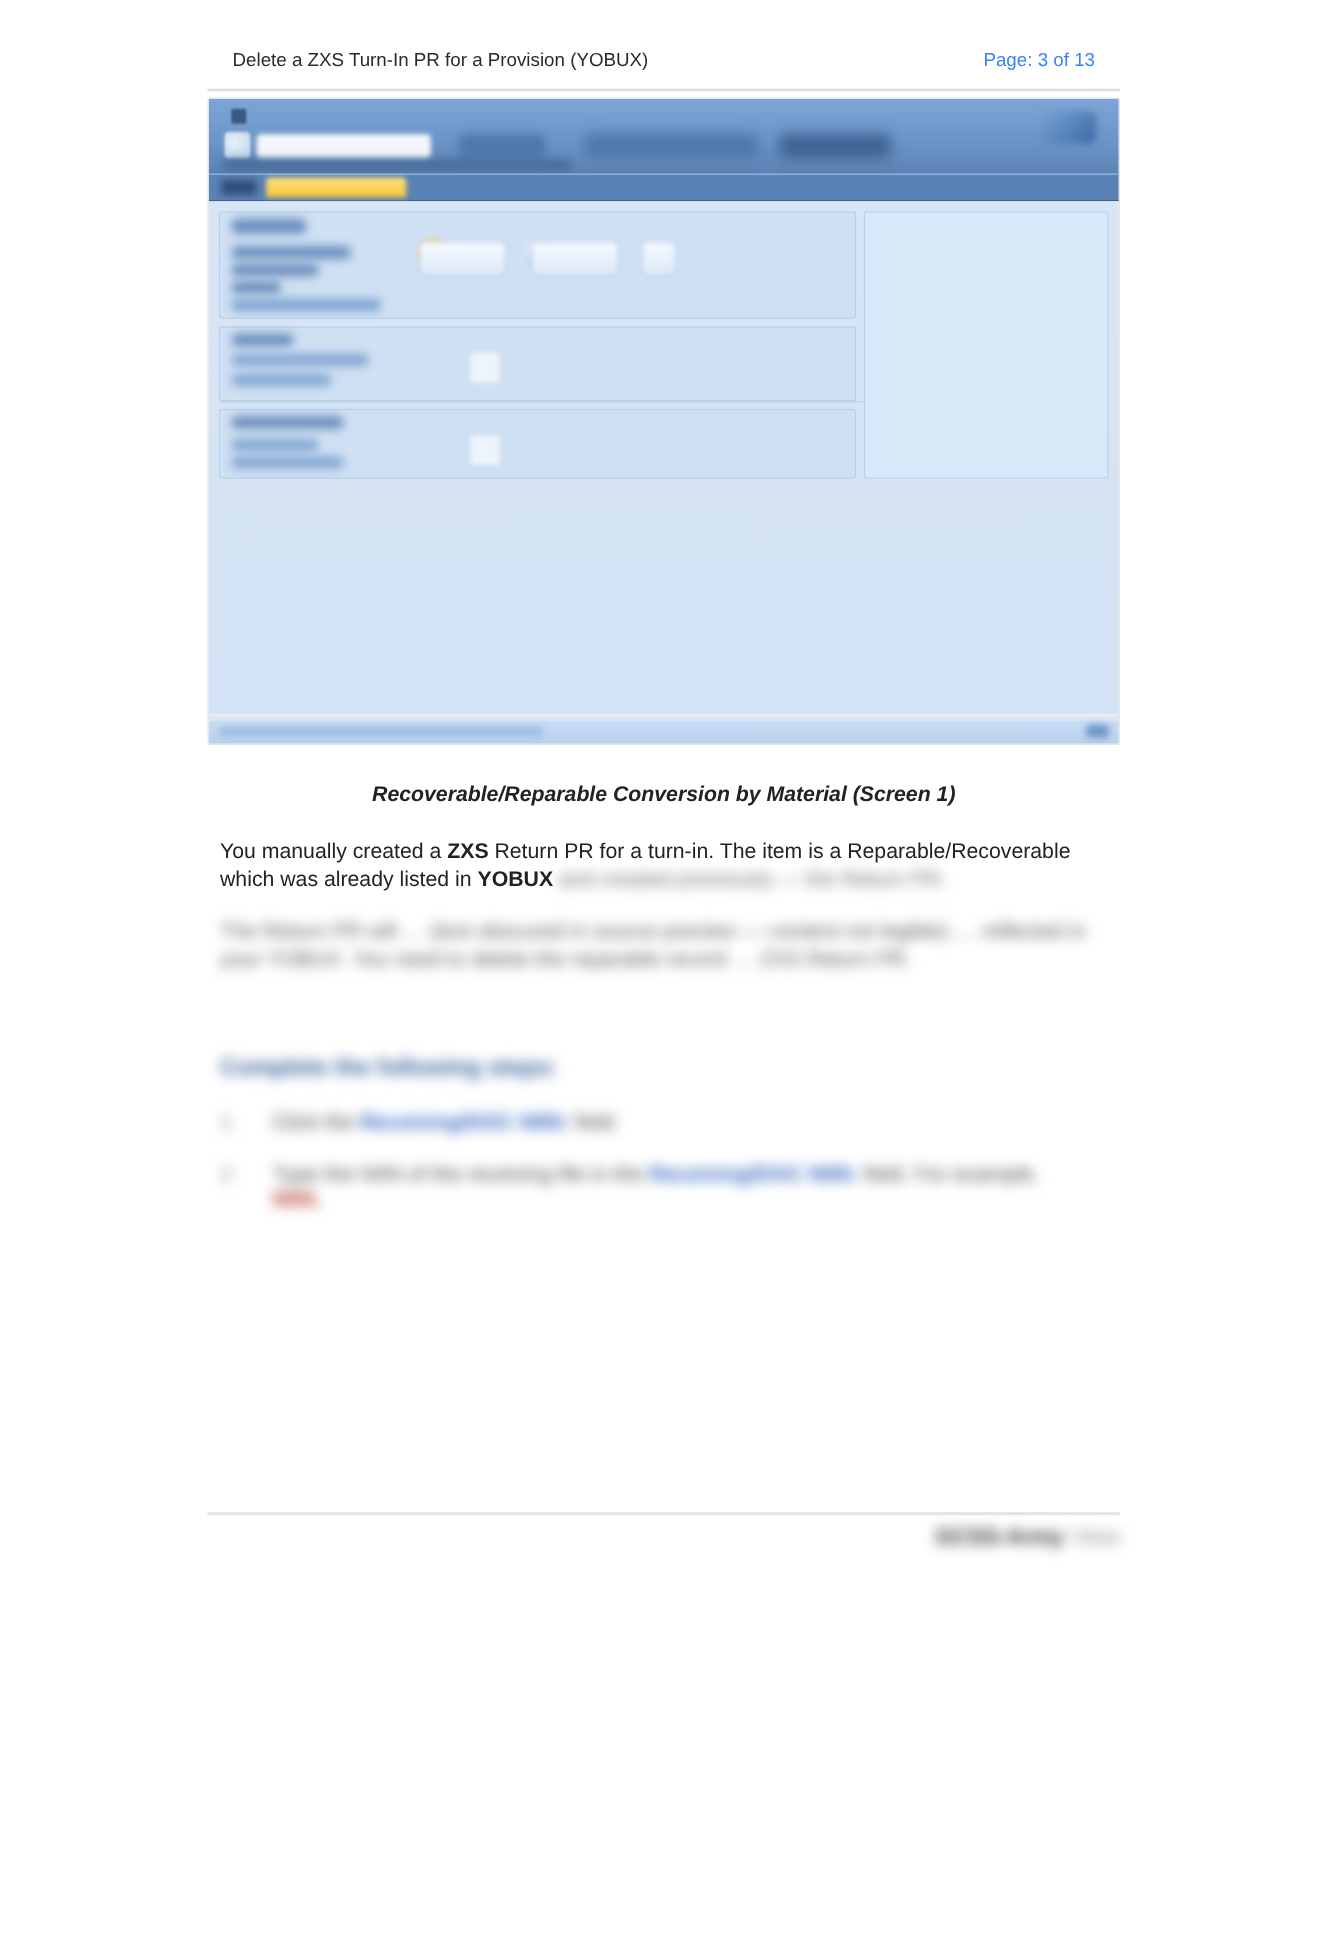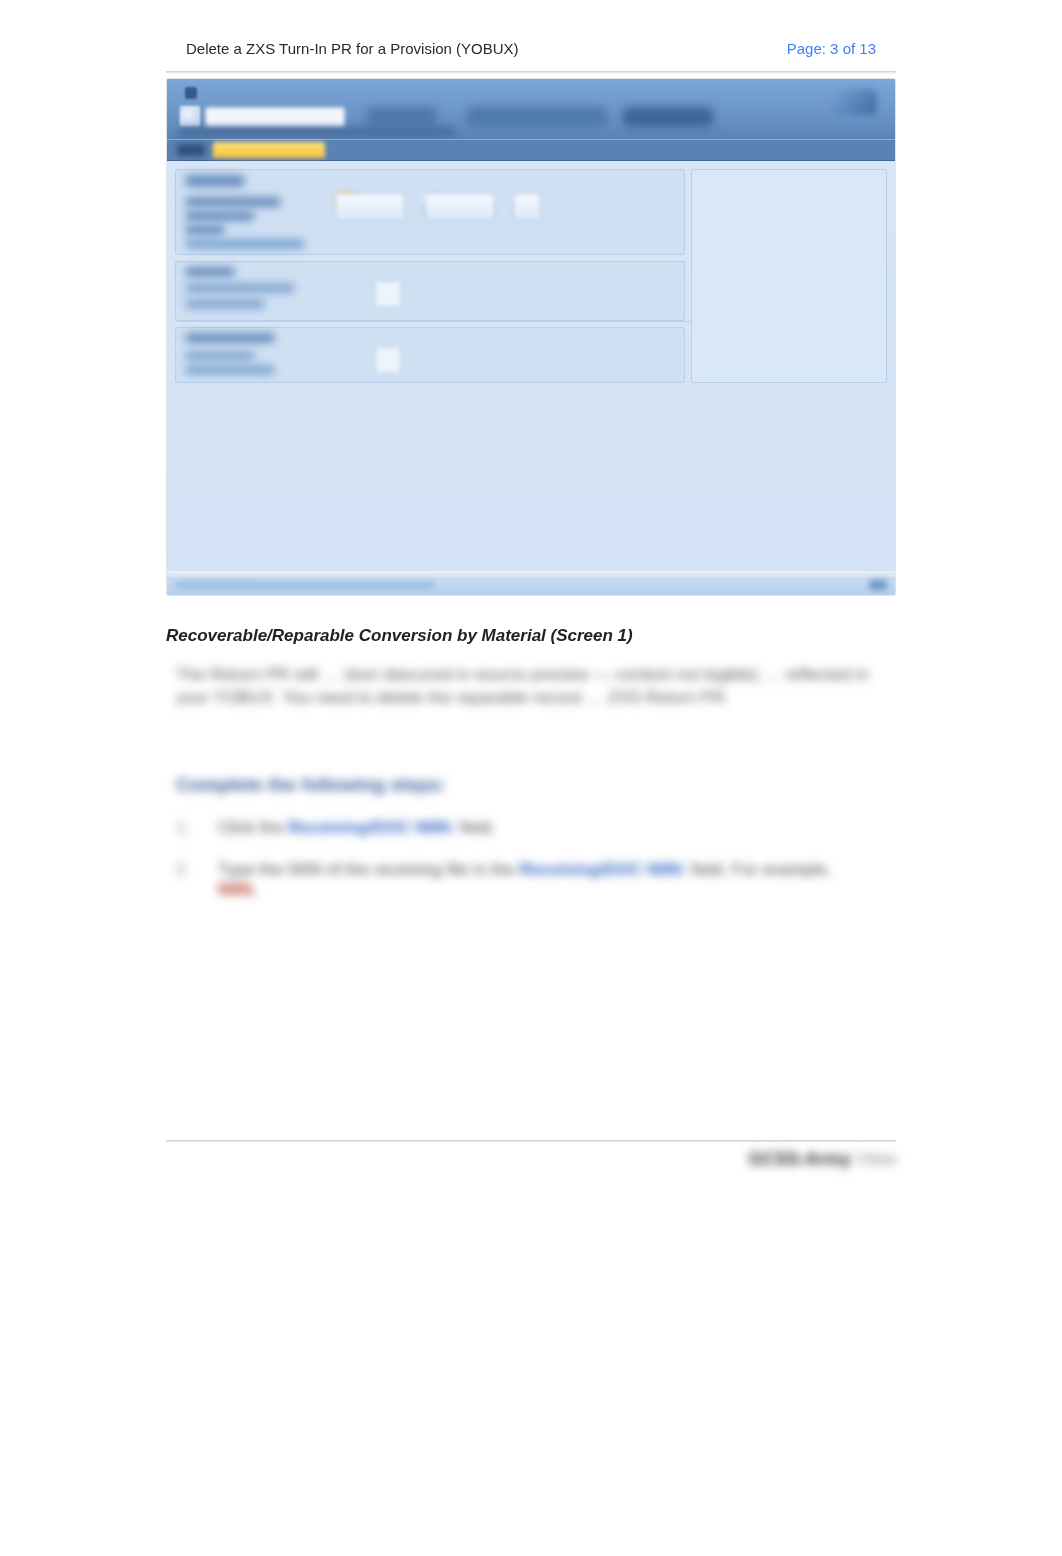--- a/index.html
+++ b/index.html
@@ -56,21 +56,21 @@
   .c .lbl.l3{left:10px;top:38px;width:90px;height:10px;background:#84a8d1}
   .c .fld{position:absolute;left:200px;top:20px;width:26px;height:26px;background:#eef4fb;border-radius:3px;box-shadow:inset 0 0 0 1px #bcd2ea;filter:blur(2px)}
   .sep-line{position:absolute;left:10px;right:150px;top:160px;height:1px;background:#b8cee9}
 
   .app-status{position:absolute;left:0;right:0;bottom:0;height:18px;background:linear-gradient(#c8def7,#b8d0ec)}
   .st-l{position:absolute;left:8px;top:4px;width:260px;height:8px;background:#7da3ce;border-radius:4px;filter:blur(3px);opacity:.5}
   .st-r{position:absolute;right:8px;top:3px;width:18px;height:10px;background:#6d94c3;border-radius:3px;filter:blur(3px)}
   .app-frame .bottom-shadow{position:absolute;left:0;right:0;bottom:18px;height:6px;background:linear-gradient(#e9eef6,#d8e3f1)}
 
   
-  .caption{margin:30px 150px 0 150px;font-style:italic;font-weight:bold;font-size:17px;color:#222}
+  .caption{margin:30px 150px 0 150px;text-align:center;font-style:italic;font-weight:bold;font-size:17px;color:#222}
   .para{margin:24px 170px 0 160px;font-size:17px;line-height:1.35;color:#222}
   .para b{font-weight:bold}
   .blur-span{filter:blur(5px);color:#6a6a6a}
   .blur-para{margin:18px 170px 0 160px;filter:blur(5px);font-size:17px;line-height:1.35;color:#555}
   .blur-head{margin:64px 170px 0 160px;filter:blur(5px);font-size:19px;font-weight:bold;color:#335b9a}
   .steps{margin:22px 170px 0 160px}
   .step{display:flex;gap:28px;filter:blur(5px);font-size:17px;color:#444;margin-bottom:22px;align-items:flex-start}
   .step .num{width:14px;color:#888}
   .link-blur{color:#2a5fbf;font-weight:600}
   .red-blur{color:#b43a2e;font-weight:600}
@@ -134,20 +134,23 @@
     </div>
     <div class="bottom-shadow"></div>
     <div class="app-status">
       <div class="st-l"></div>
       <div class="st-r"></div>
     </div>
   </div>
 
   <div class="caption">Recoverable/Reparable Conversion by Material (Screen 1)</div>
 
+  <div class="para">
+    <span>You manually created a </span><b>ZXS</b><span> Return PR for a turn-in. The item is a Reparable/Recoverable which was already listed in </span><b>YOBUX</b><span class="blur-span"> and created previously — the Return PR.</span>
+  </div>
 
   <div class="blur-para">The Return PR will … (text obscured in source preview — content not legible) … reflected in your YOBUX. You need to delete the reparable record … ZXS Return PR.</div>
 
   <div class="blur-head">Complete the following steps:</div>
 
   <div class="steps">
     <div class="step">
       <span class="num">1.</span>
       <span>
         <span>Click the </span><span class="link-blur">Receiving/DOC NIIN:</span><span> field.</span>

